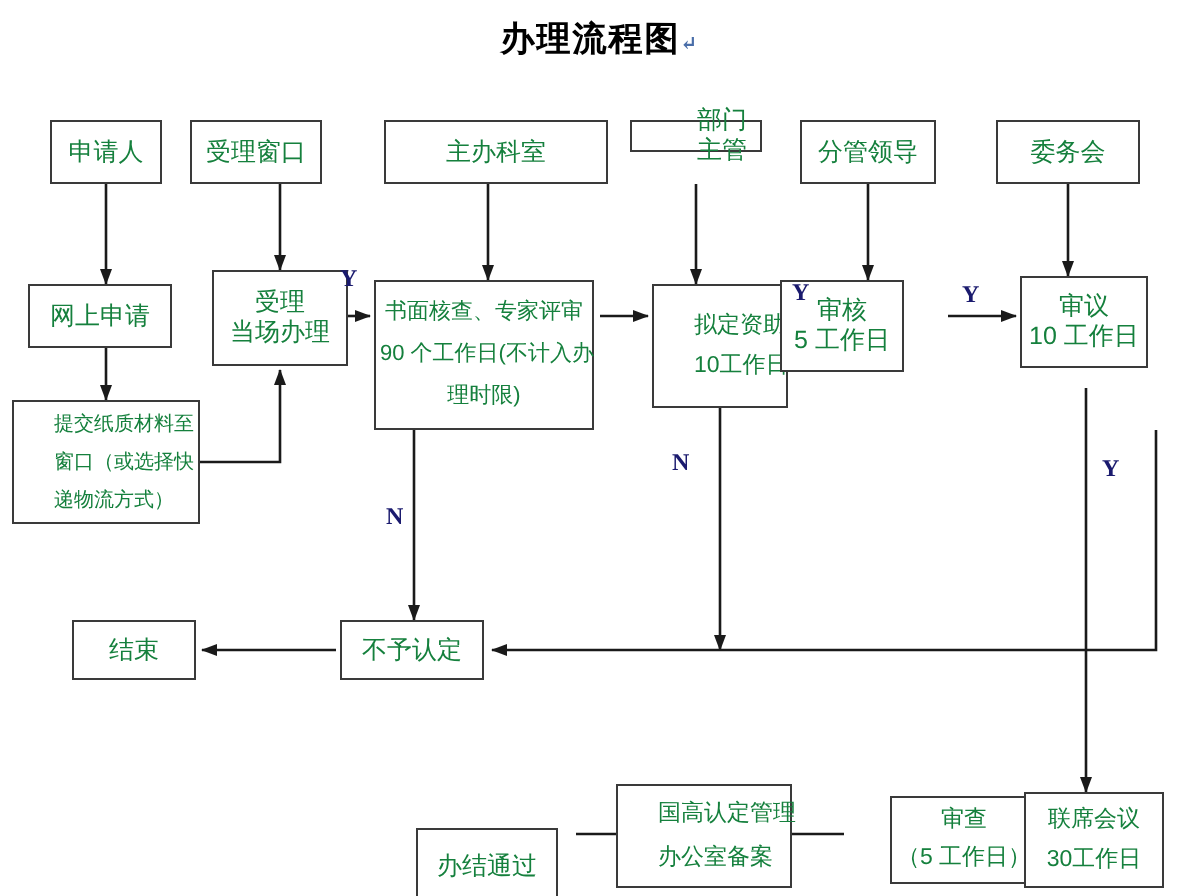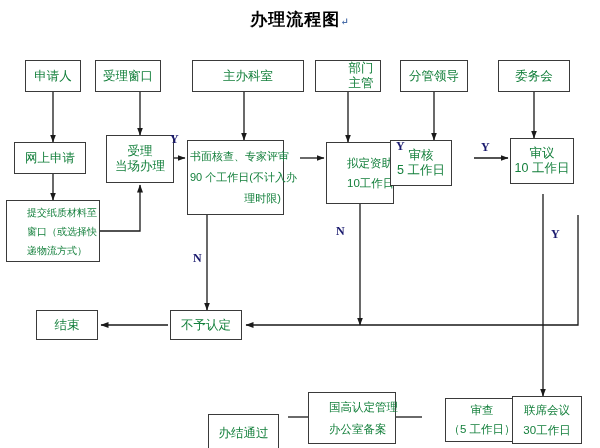--- a/index.html
+++ b/index.html
@@ -126,21 +126,21 @@
 
   <div class="box" style="left:25px;top:60px;width:56px;height:32px;">
     <span class="inner">申请人</span>
   </div>
   <div class="box" style="left:95px;top:60px;width:66px;height:32px;">
     <span class="inner">受理窗口</span>
   </div>
   <div class="box" style="left:192px;top:60px;width:112px;height:32px;">
     <span class="inner">主办科室</span>
   </div>
-  <div class="box" style="left:315px;top:60px;width:66px;height:32px;padding-left:28px;">
+  <div class="box" style="left:315px;top:60px;width:66px;height:16px;padding-left:28px;">
     <span class="inner">部门主管</span>
   </div>
   <div class="box" style="left:400px;top:60px;width:68px;height:32px;">
     <span class="inner">分管领导</span>
   </div>
   <div class="box" style="left:498px;top:60px;width:72px;height:32px;">
     <span class="inner">委务会</span>
   </div>
 
   <div class="box" style="left:14px;top:142px;width:72px;height:32px;">
@@ -157,21 +157,21 @@
   </div>
 
   <div class="box left-align" style="left:6px;top:200px;width:94px;height:62px;font-size:10px;line-height:19px;">
     <span class="inner">
       <span class="line">提交纸质材料至</span>
       <span class="line">窗口（或选择快</span>
       <span class="line">递物流方式）</span>
     </span>
   </div>
 
-  <div class="box" style="left:187px;top:140px;width:97px;height:75px;font-size:11px;line-height:21px;text-align:right;">
+  <div class="box" style="left:187px;top:140px;width:110px;height:75px;font-size:11px;line-height:21px;">
     <span class="inner">
       <span class="line">书面核查、专家评审</span>
       <span class="line">90 个工作日(不计入办</span>
       <span class="line">理时限)</span>
     </span>
   </div>
 
   <div class="box left-align" style="left:326px;top:142px;width:68px;height:62px;font-size:11.5px;line-height:20px;">
     <span class="inner">
       <span class="line">拟定资助名单</span>

